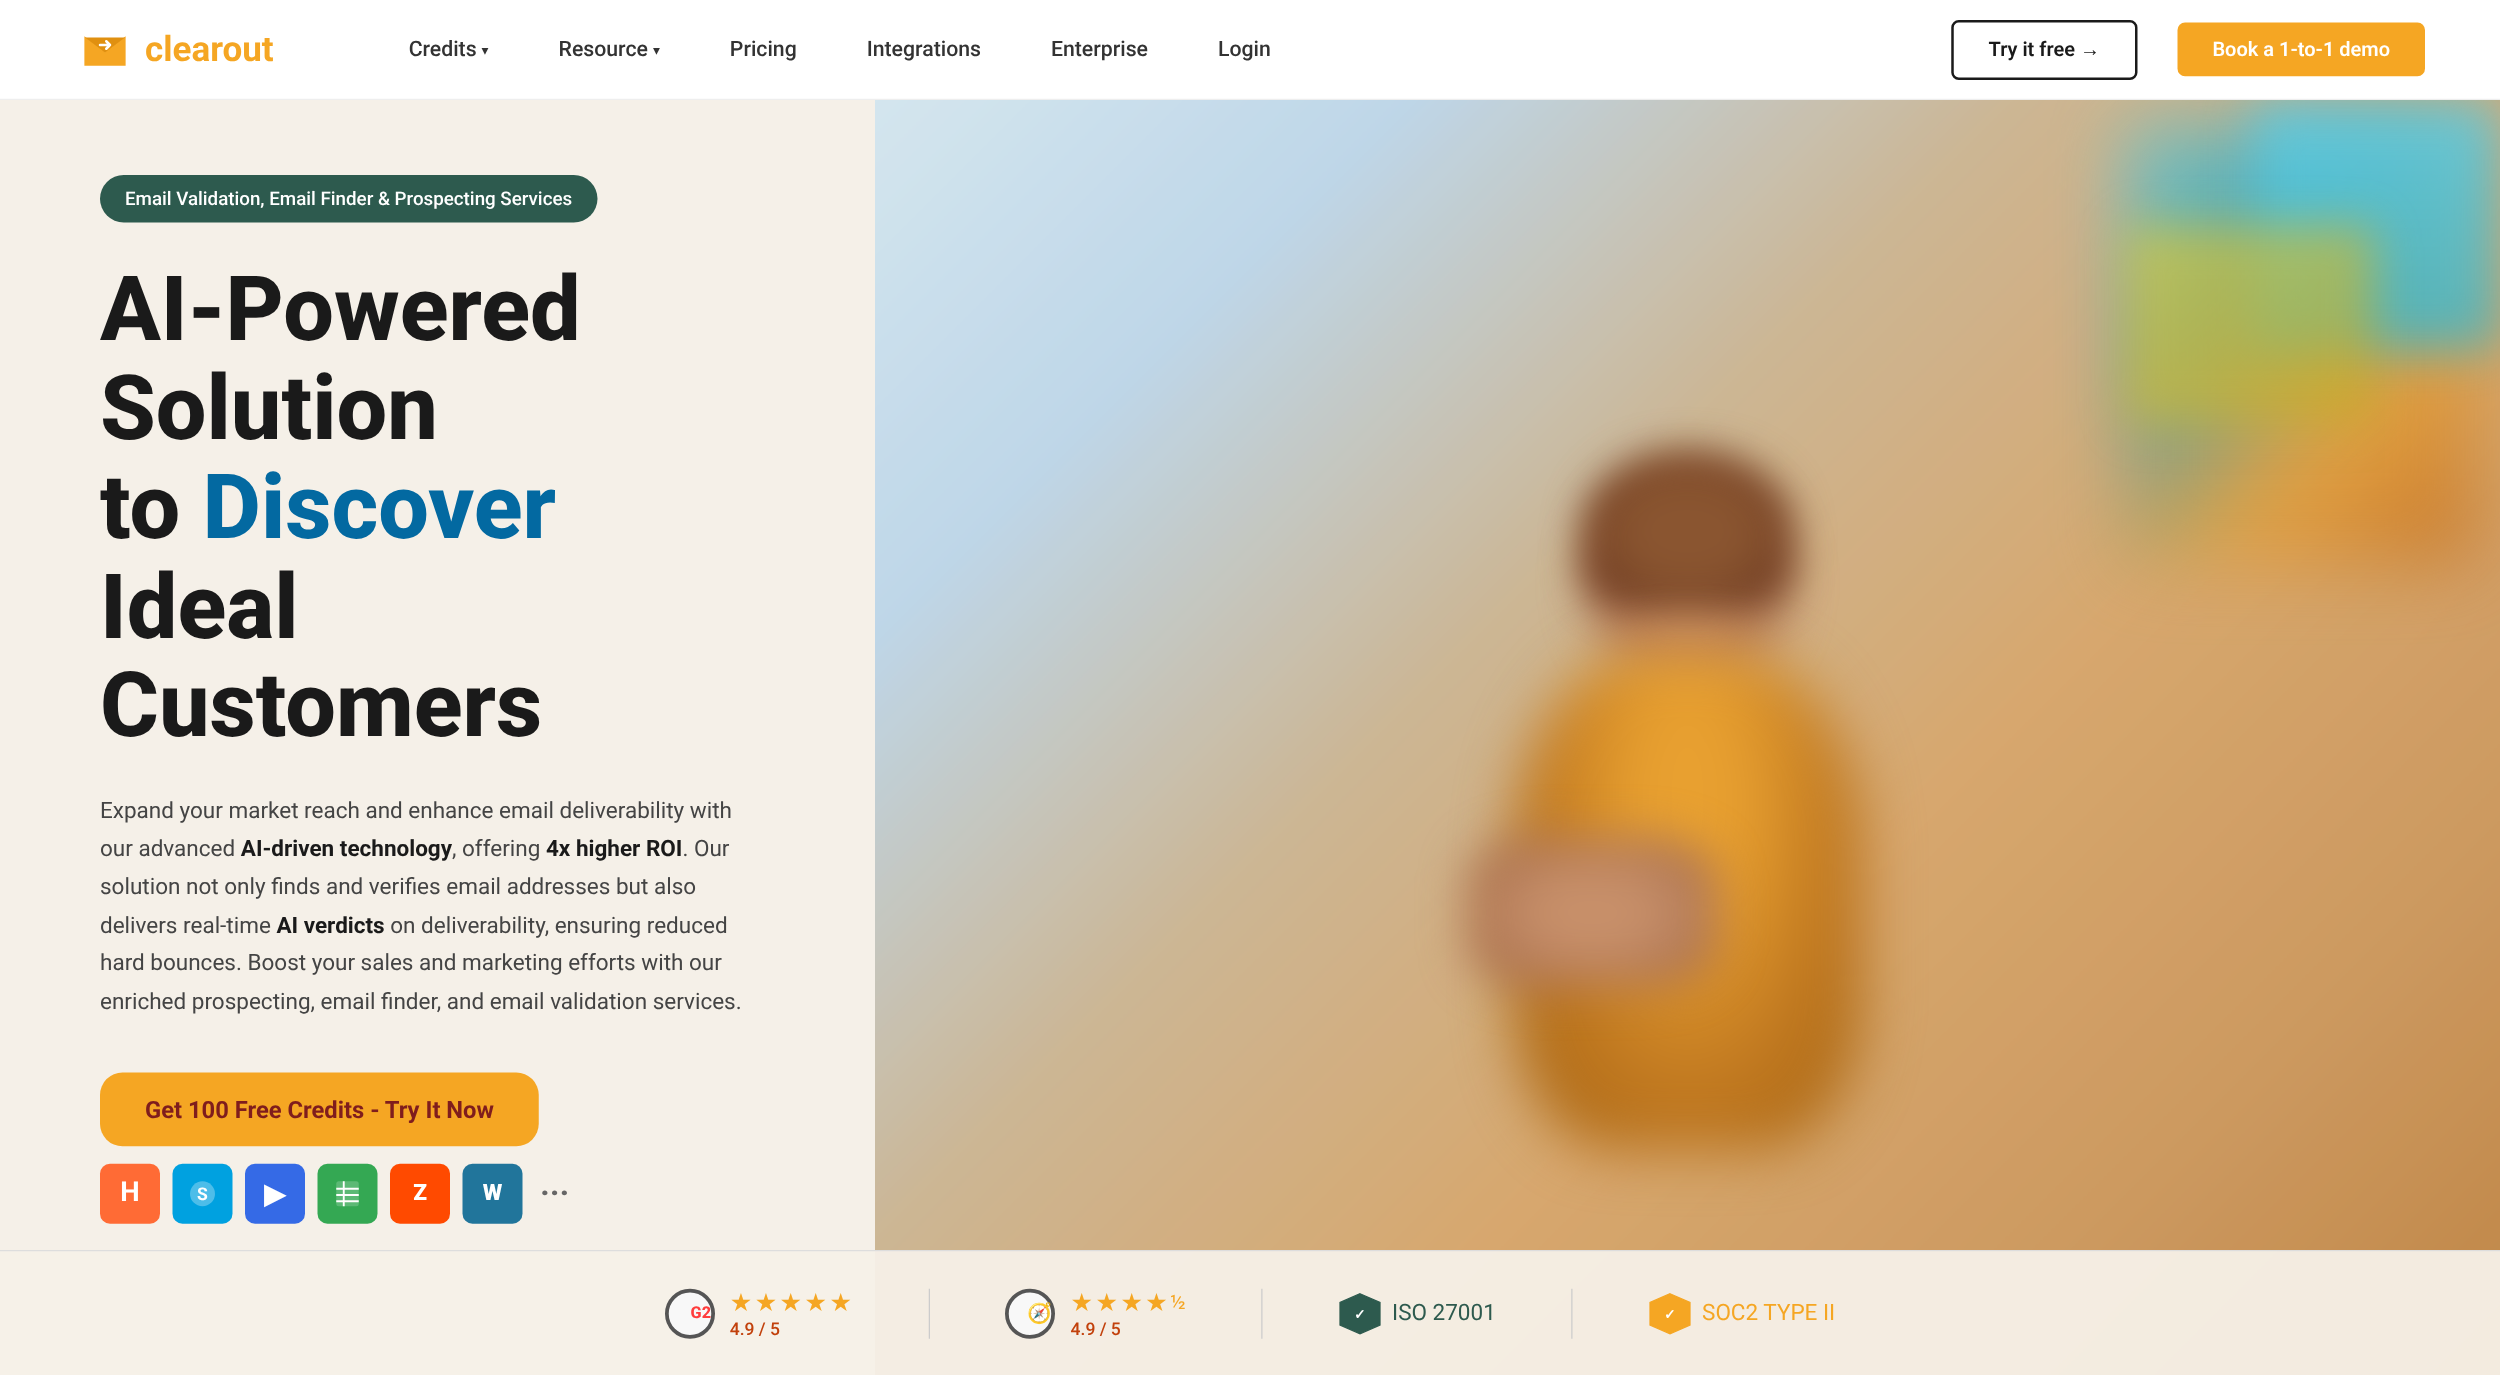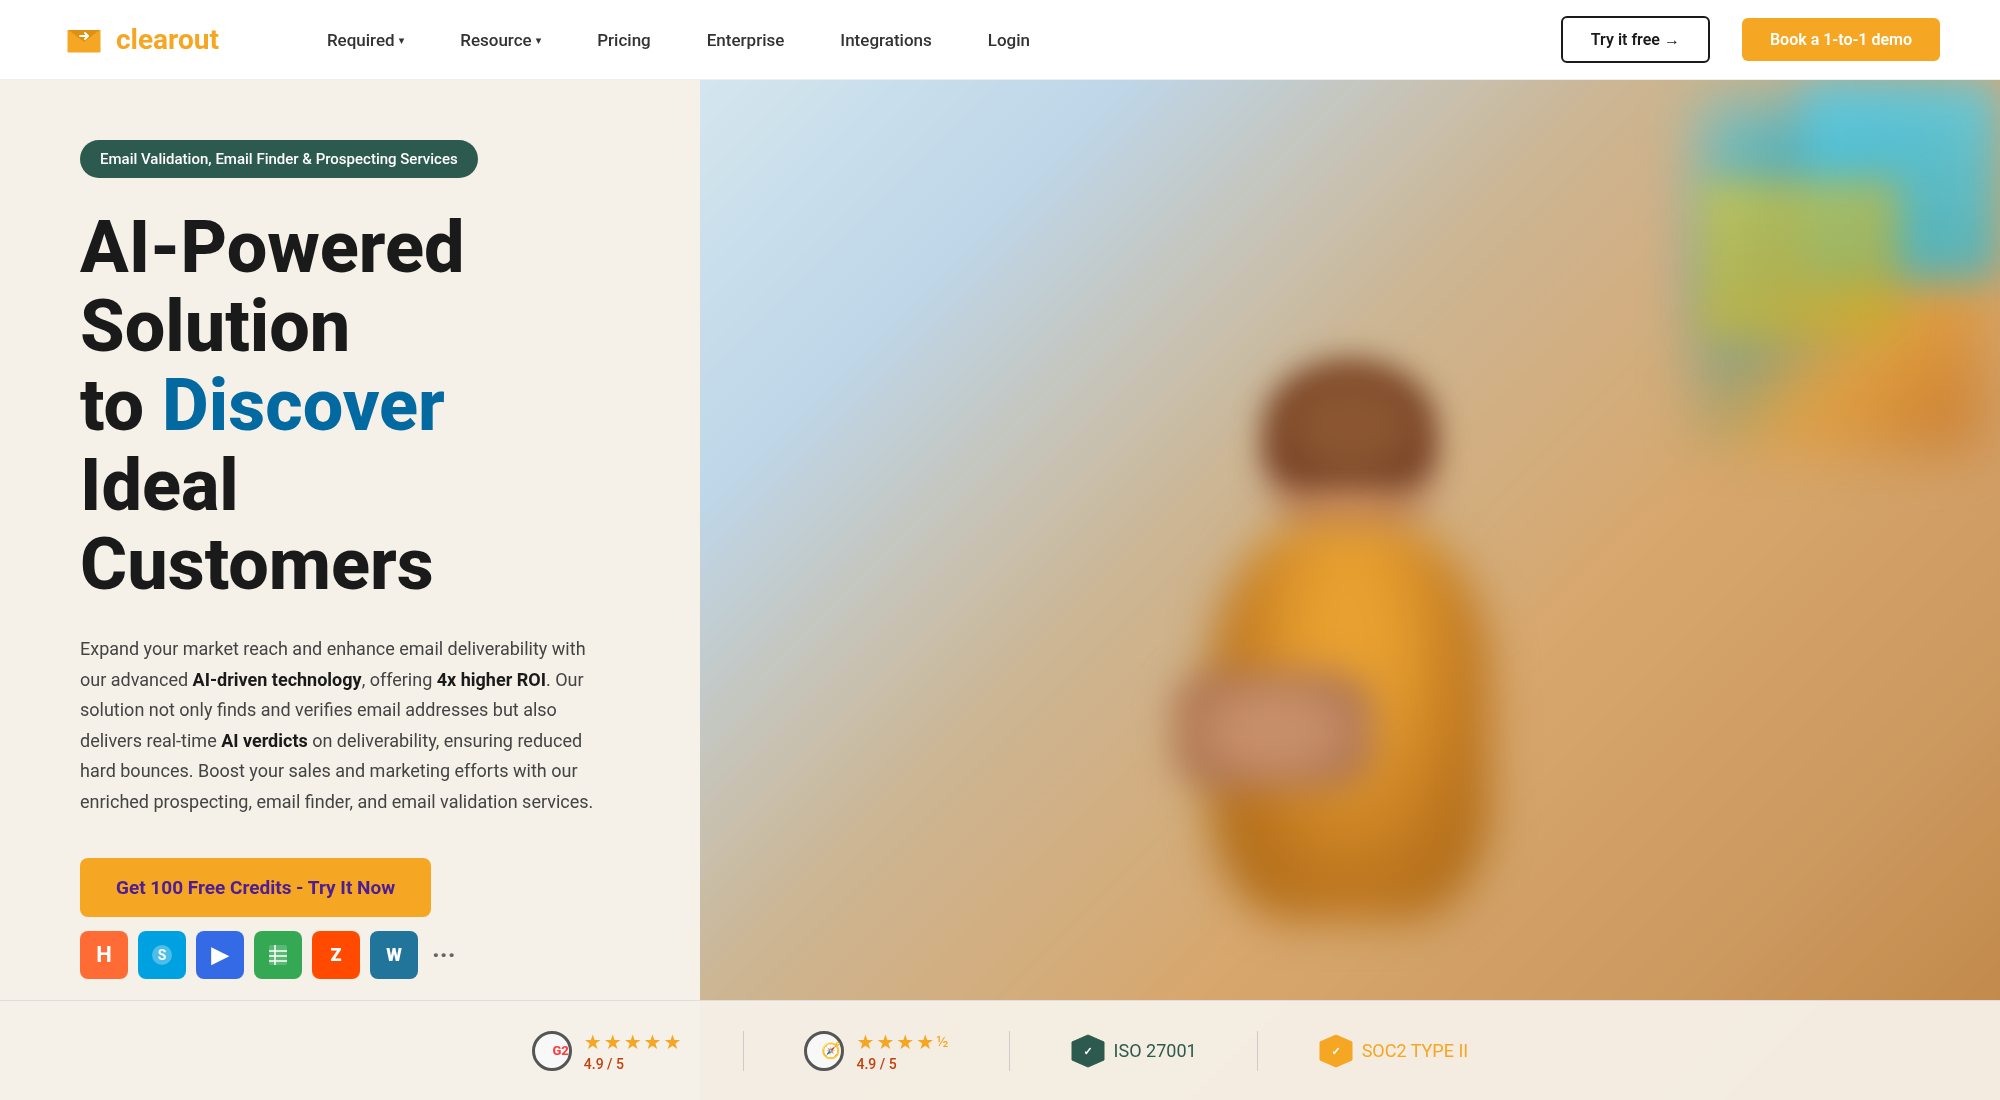--- a/index.html
+++ b/index.html
@@ -164,24 +164,24 @@
     .hero-description strong {
       color: #1a1a1a;
       font-weight: 700;
     }
 
     .btn-cta {
       display: inline-flex;
       align-items: center;
       padding: 18px 36px;
       background: #f5a623;
-      color: #4c1d95;
+      color: #7f1d1d;
       font-size: 19px;
       font-weight: 700;
-      border-radius: 8px;
+      border-radius: 18px;
       border: none;
       cursor: pointer;
       text-decoration: none;
       margin-bottom: 14px;
       width: fit-content;
     }
 
     .no-cc {
       font-size: 15px;
       color: #555;
@@ -295,43 +295,43 @@
       <path d="M20 20 L28 20 M25 17 L28 20 L25 23" stroke="#fff" stroke-width="2" stroke-linecap="round" stroke-linejoin="round"></path>
     </svg>
     <span class="logo-text">
       <span>clear</span><span style="color:#f5a623">out</span>
     </span>
   </a>
 
   <ul class="nav-links">
     <li>
       <a href="#">
-        <span>Required</span>
+        <span>Credits</span>
         <span class="chevron">▾</span>
       </a>
     </li>
     <li>
       <a href="#">
         <span>Resource</span>
         <span class="chevron">▾</span>
       </a>
     </li>
     <li>
       <a href="#">
         <span>Pricing</span>
       </a>
     </li>
     <li>
       <a href="#">
+        <span>Integrations</span>
+      </a>
+    </li>
+    <li>
+      <a href="#">
         <span>Enterprise</span>
-      </a>
-    </li>
-    <li>
-      <a href="#">
-        <span>Integrations</span>
       </a>
     </li>
     <li>
       <a href="#">
         <span>Login</span>
       </a>
     </li>
   </ul>
 
   <div class="nav-actions">

